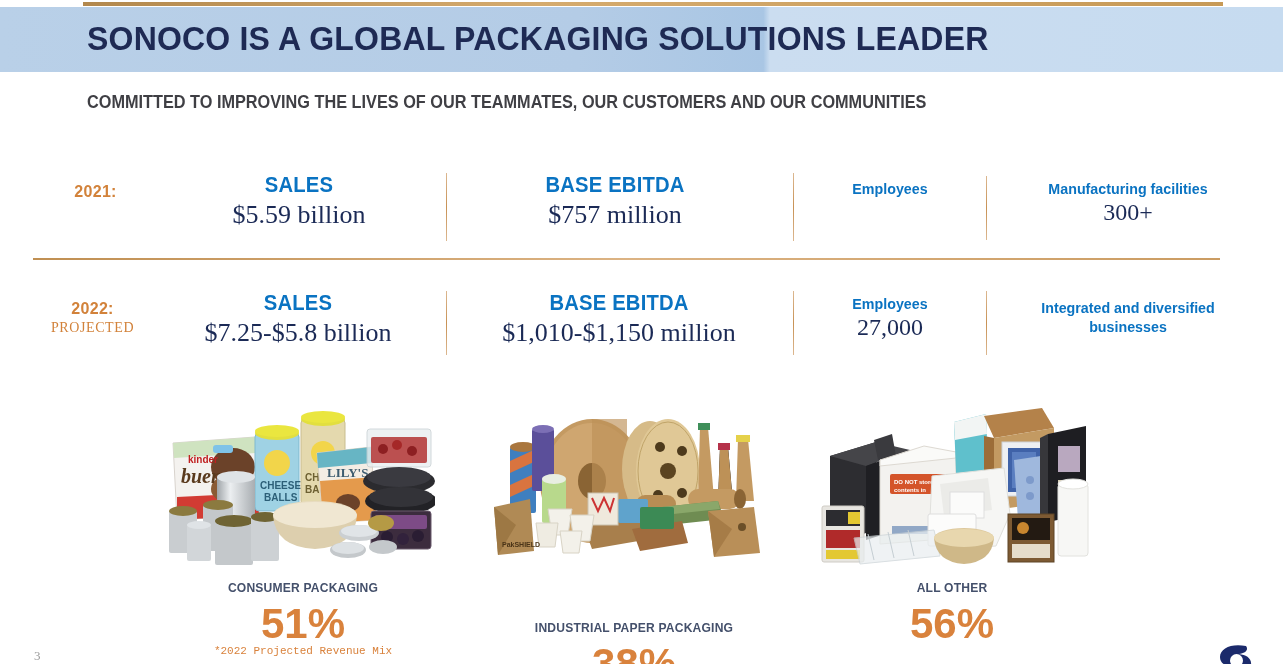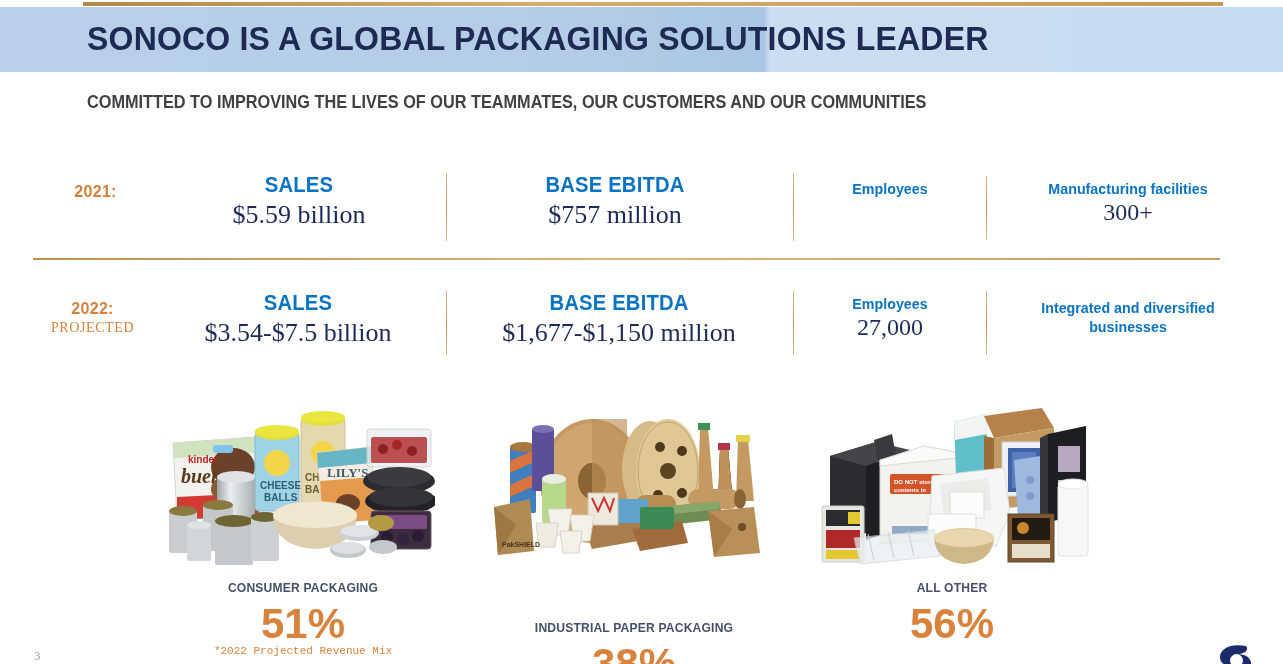--- a/index.html
+++ b/index.html
@@ -147,27 +147,27 @@
 
   <div class="row-divider"></div>
 
   <div class="yearlabel" style="left:30px;top:300px;width:125px;">
     <span class="y">2022:</span>
     <span class="proj">PROJECTED</span>
   </div>
 
   <div class="stat big" style="left:178px;top:290px;width:240px;">
     <span class="lbl">SALES</span>
-    <span class="val">$3.54-$7.5 billion</span>
+    <span class="val">$7.25-$5.8 billion</span>
   </div>
   <div class="vdiv" style="left:446px;top:291px;height:64px;"></div>
 
   <div class="stat big" style="left:470px;top:290px;width:298px;">
     <span class="lbl">BASE EBITDA</span>
-    <span class="val">$1,677-$1,150 million</span>
+    <span class="val">$1,010-$1,150 million</span>
   </div>
   <div class="vdiv" style="left:793px;top:291px;height:64px;"></div>
 
   <div class="stat sm" style="left:805px;top:295px;width:170px;">
     <span class="lbl">Employees</span>
     <span class="val">27,000</span>
   </div>
   <div class="vdiv" style="left:986px;top:291px;height:64px;"></div>
 
   <div class="stat two" style="left:1008px;top:298px;width:240px;text-align:center;">

